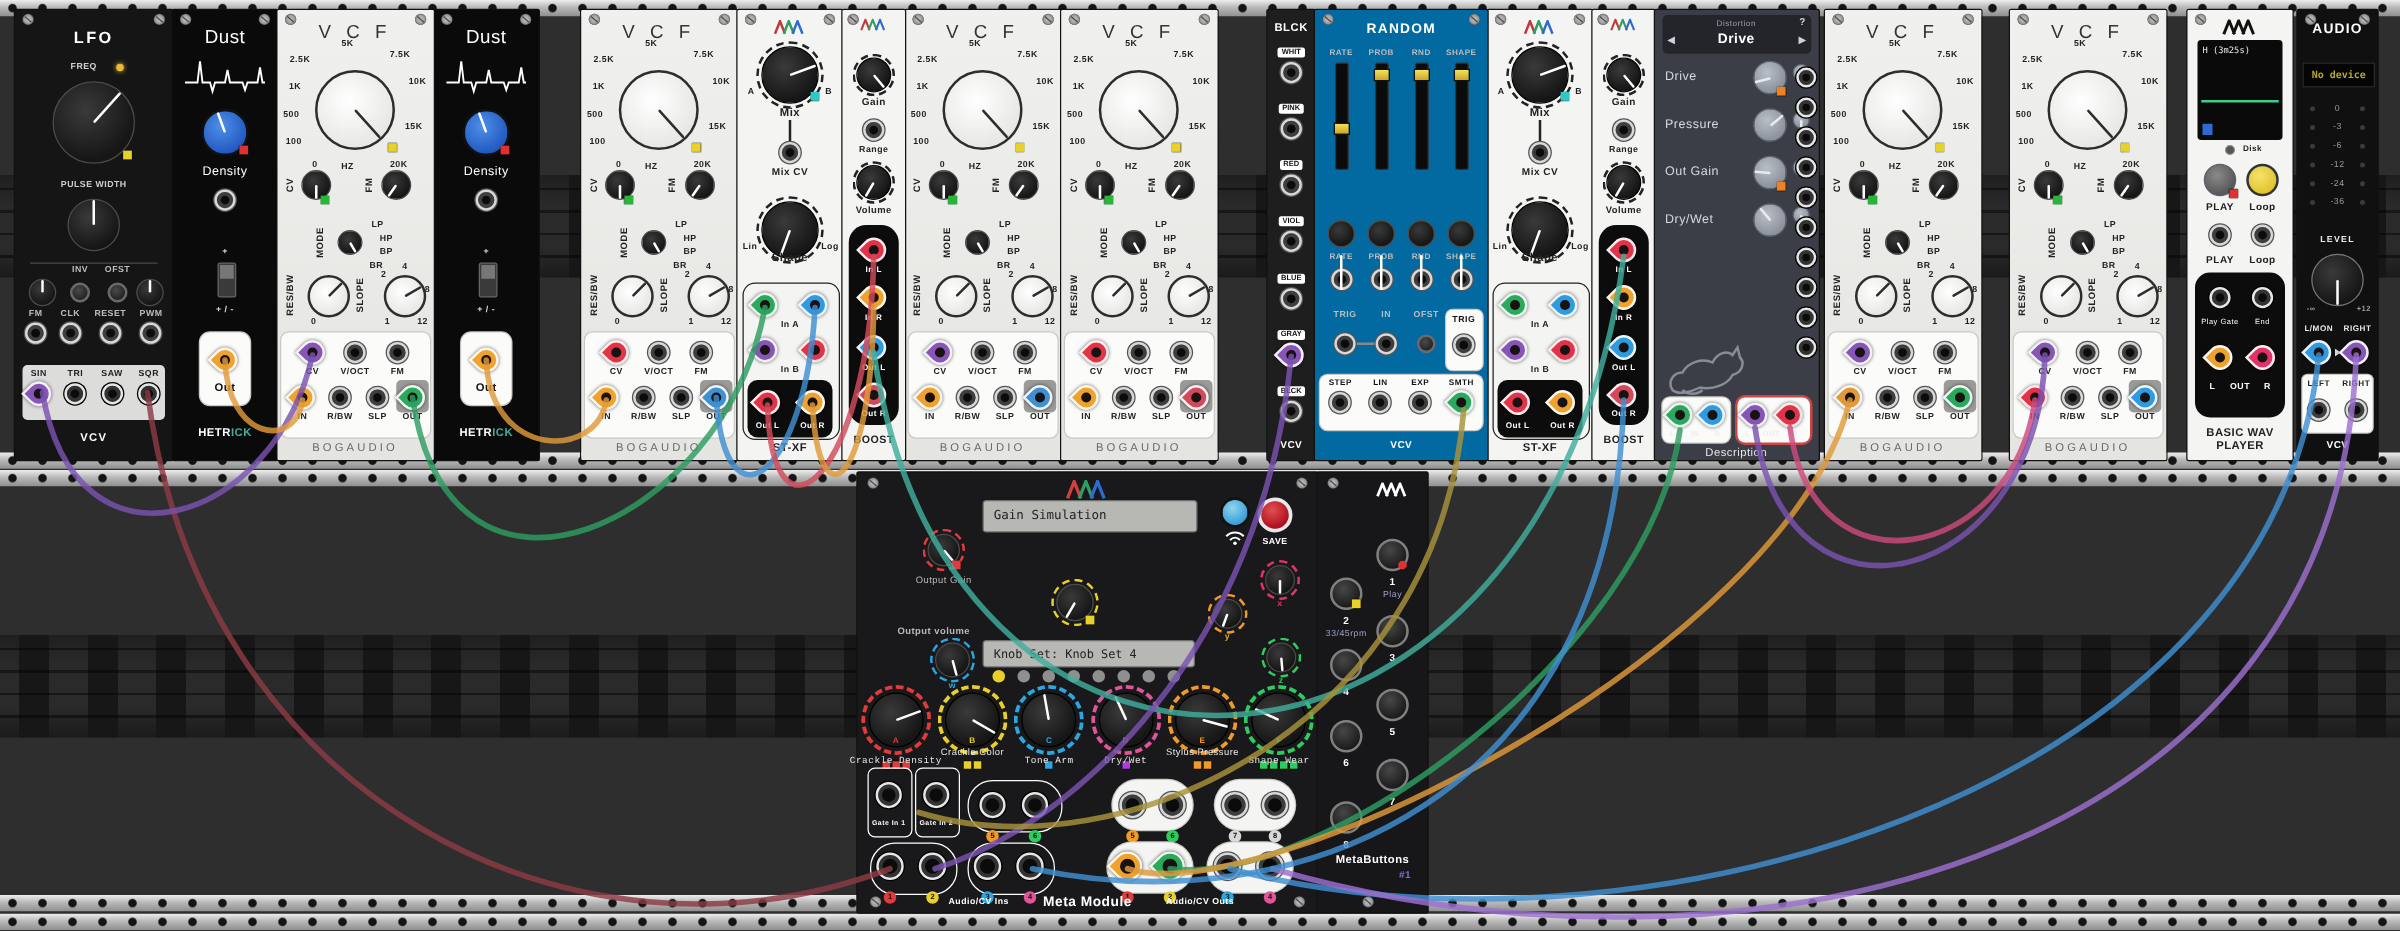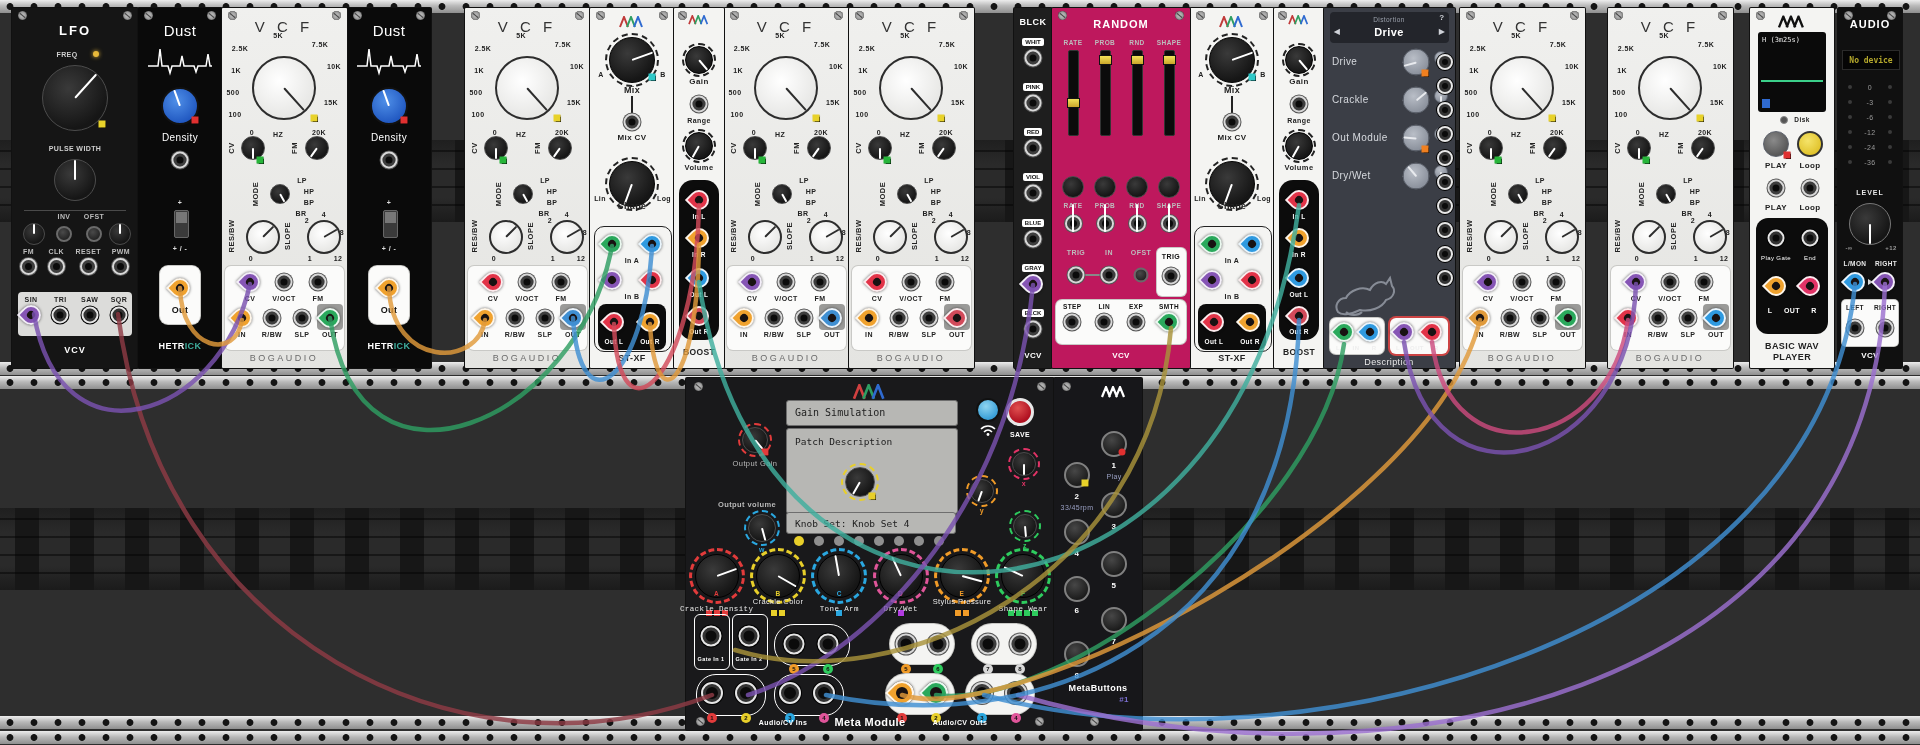--- a/index.html
+++ b/index.html
@@ -867,21 +867,21 @@
         <span class="pill">BLCK</span>
         <span style="position:relative;width:18px;height:18px">
           <span class="j" style="left:9px;top:9px"></span>
 
         </span>
       </div>
       </div>
     <div class="lbl" style="left:19px;top:348px;color:#fff;font-size:8px">VCV</div>
   </section>
 
-  <section class="mod dark" style="left:1052px;width:138px;background:#be185d">
+  <section class="mod dark" style="left:1052px;width:138px;background:#0369a1">
     <span class="screw" style="left:6px;top:3px"></span>
       <span class="screw" style="right:6px;top:3px"></span>
     <div class="lbl" style="left:69px;top:16px;font-size:11px;color:#fff;letter-spacing:1px">RANDOM</div>
     <div style="position:absolute;left:6px;right:6px;top:32px;display:flex;justify-content:space-between">
 
     <div class="cell" style="width:30px">
         <span class="lbl" style="position:static;transform:none;color:#bdbdbd;font-size:6.5px">RATE</span>
         <span style="position:relative;width:9px;height:84px;background:#0b0b0b;border:1px solid #333;border-radius:2px">
           <i style="position:absolute;left:-2px;width:11px;height:8px;background:linear-gradient(#f2e25a,#caa62a);border:1px solid #111;top:56%"></i>
         </span>
@@ -995,32 +995,32 @@
         <span style="position:absolute;left:78px;top:14px;width:80%;height:1px;background:#565a63;width:14px"></span>
         <span class="k kg" style="left:92px;top:14px;width:27px;height:27px">
             <i class="pt" style="transform: rotate(75deg);"></i>
           </span>
         <span class="sq" style="left:101px;top:25px;background:#f08020"></span>
         <span class="k kg" style="left:117px;top:10px;width:14px;height:14px">
             <i class="pt" style="transform:rotate(0deg)"></i>
           </span>
       </div>
         <div style="position:relative;height:38px">
-        <span class="lbl" style="left:8px;top:14px;transform:translate(0,-50%);font-weight:normal;font-size:10px;color:#d6d9de">Crackle</span>
+        <span class="lbl" style="left:8px;top:14px;transform:translate(0,-50%);font-weight:normal;font-size:10px;color:#d6d9de">Pressure</span>
         <span style="position:absolute;left:78px;top:14px;width:80%;height:1px;background:#565a63;width:14px"></span>
         <span class="k kg" style="left:92px;top:14px;width:27px;height:27px">
             <i class="pt" style="transform: rotate(230deg);"></i>
           </span>
 
         <span class="k kg" style="left:117px;top:10px;width:14px;height:14px">
             <i class="pt" style="transform:rotate(0deg)"></i>
           </span>
       </div>
         <div style="position:relative;height:38px">
-        <span class="lbl" style="left:8px;top:14px;transform:translate(0,-50%);font-weight:normal;font-size:10px;color:#d6d9de">Out Module</span>
+        <span class="lbl" style="left:8px;top:14px;transform:translate(0,-50%);font-weight:normal;font-size:10px;color:#d6d9de">Out Gain</span>
         <span style="position:absolute;left:78px;top:14px;width:80%;height:1px;background:#565a63;width:14px"></span>
         <span class="k kg" style="left:92px;top:14px;width:27px;height:27px">
             <i class="pt" style="transform: rotate(95deg);"></i>
           </span>
         <span class="sq" style="left:101px;top:25px;background:#f08020"></span>
         <span class="k kg" style="left:117px;top:10px;width:14px;height:14px">
             <i class="pt" style="transform:rotate(0deg)"></i>
           </span>
       </div>
         <div style="position:relative;height:38px">
@@ -1175,23 +1175,20 @@
         <span class="screw" style="right:8px;top:4px"></span>
     <span class="screw" style="left:10px;bottom:4px"></span>
         <span class="screw" style="right:10px;bottom:4px"></span>
     <svg class="logo4ms" style="left:184px;top:14px" width="40" height="16" viewBox="0 0 26 12">
       <path d="M1,11 L5,1 L9,11" fill="none" stroke="#d04040" stroke-width="2"></path>
       <path d="M8,11 L12,1 L16,11" fill="none" stroke="#2e9e62" stroke-width="2"></path>
       <path d="M15,11 L19,1 L23,11" fill="none" stroke="#2f6ad0" stroke-width="2"></path>
     </svg>
     <div class="mm-screen" style="left:100px;top:22px;width:170px;height:24px">
       <span style="position:absolute;left:8px;top:6px;font-size:10px">Gain Simulation</span>
-    </div>
-    <div class="mm-screen" style="left:100px;top:50px;width:170px;height:84px">
-      <span style="position:absolute;left:8px;top:7px;font-size:9.5px">Patch Description</span>
     </div>
     <span class="btn" style="left:302px;top:32px;width:24px;height:24px;background:radial-gradient(circle at 40% 32%,#8fd4f0,#3aa0d8 70%);border-color:#111"></span>
     <svg width="18" height="12" style="position:absolute;left:293px;top:46px">
       <path d="M2,5 C6,1 12,1 16,5 M5,8 C7.5,5.5 10.5,5.5 13,8" fill="none" stroke="#fff" stroke-width="1.6"></path>
           <circle cx="9" cy="10.5" r="1.4" fill="#fff"></circle>
     </svg>
     <span class="btn" style="left:334px;top:34px;width:28px;height:28px;background:radial-gradient(circle at 40% 32%,#e05050,#b01020 70%);border:3px solid #e8e8e8"></span>
     <div class="lbl" style="left:334px;top:56px;color:#fff;font-size:7px">SAVE</div>
     <div class="ring" style="left:69px;top:62px;width:34px;height:34px;border-color:#e23b3b"></div>
     <div class="k kd" style="left:69px;top:62px;width:26px;height:26px">

